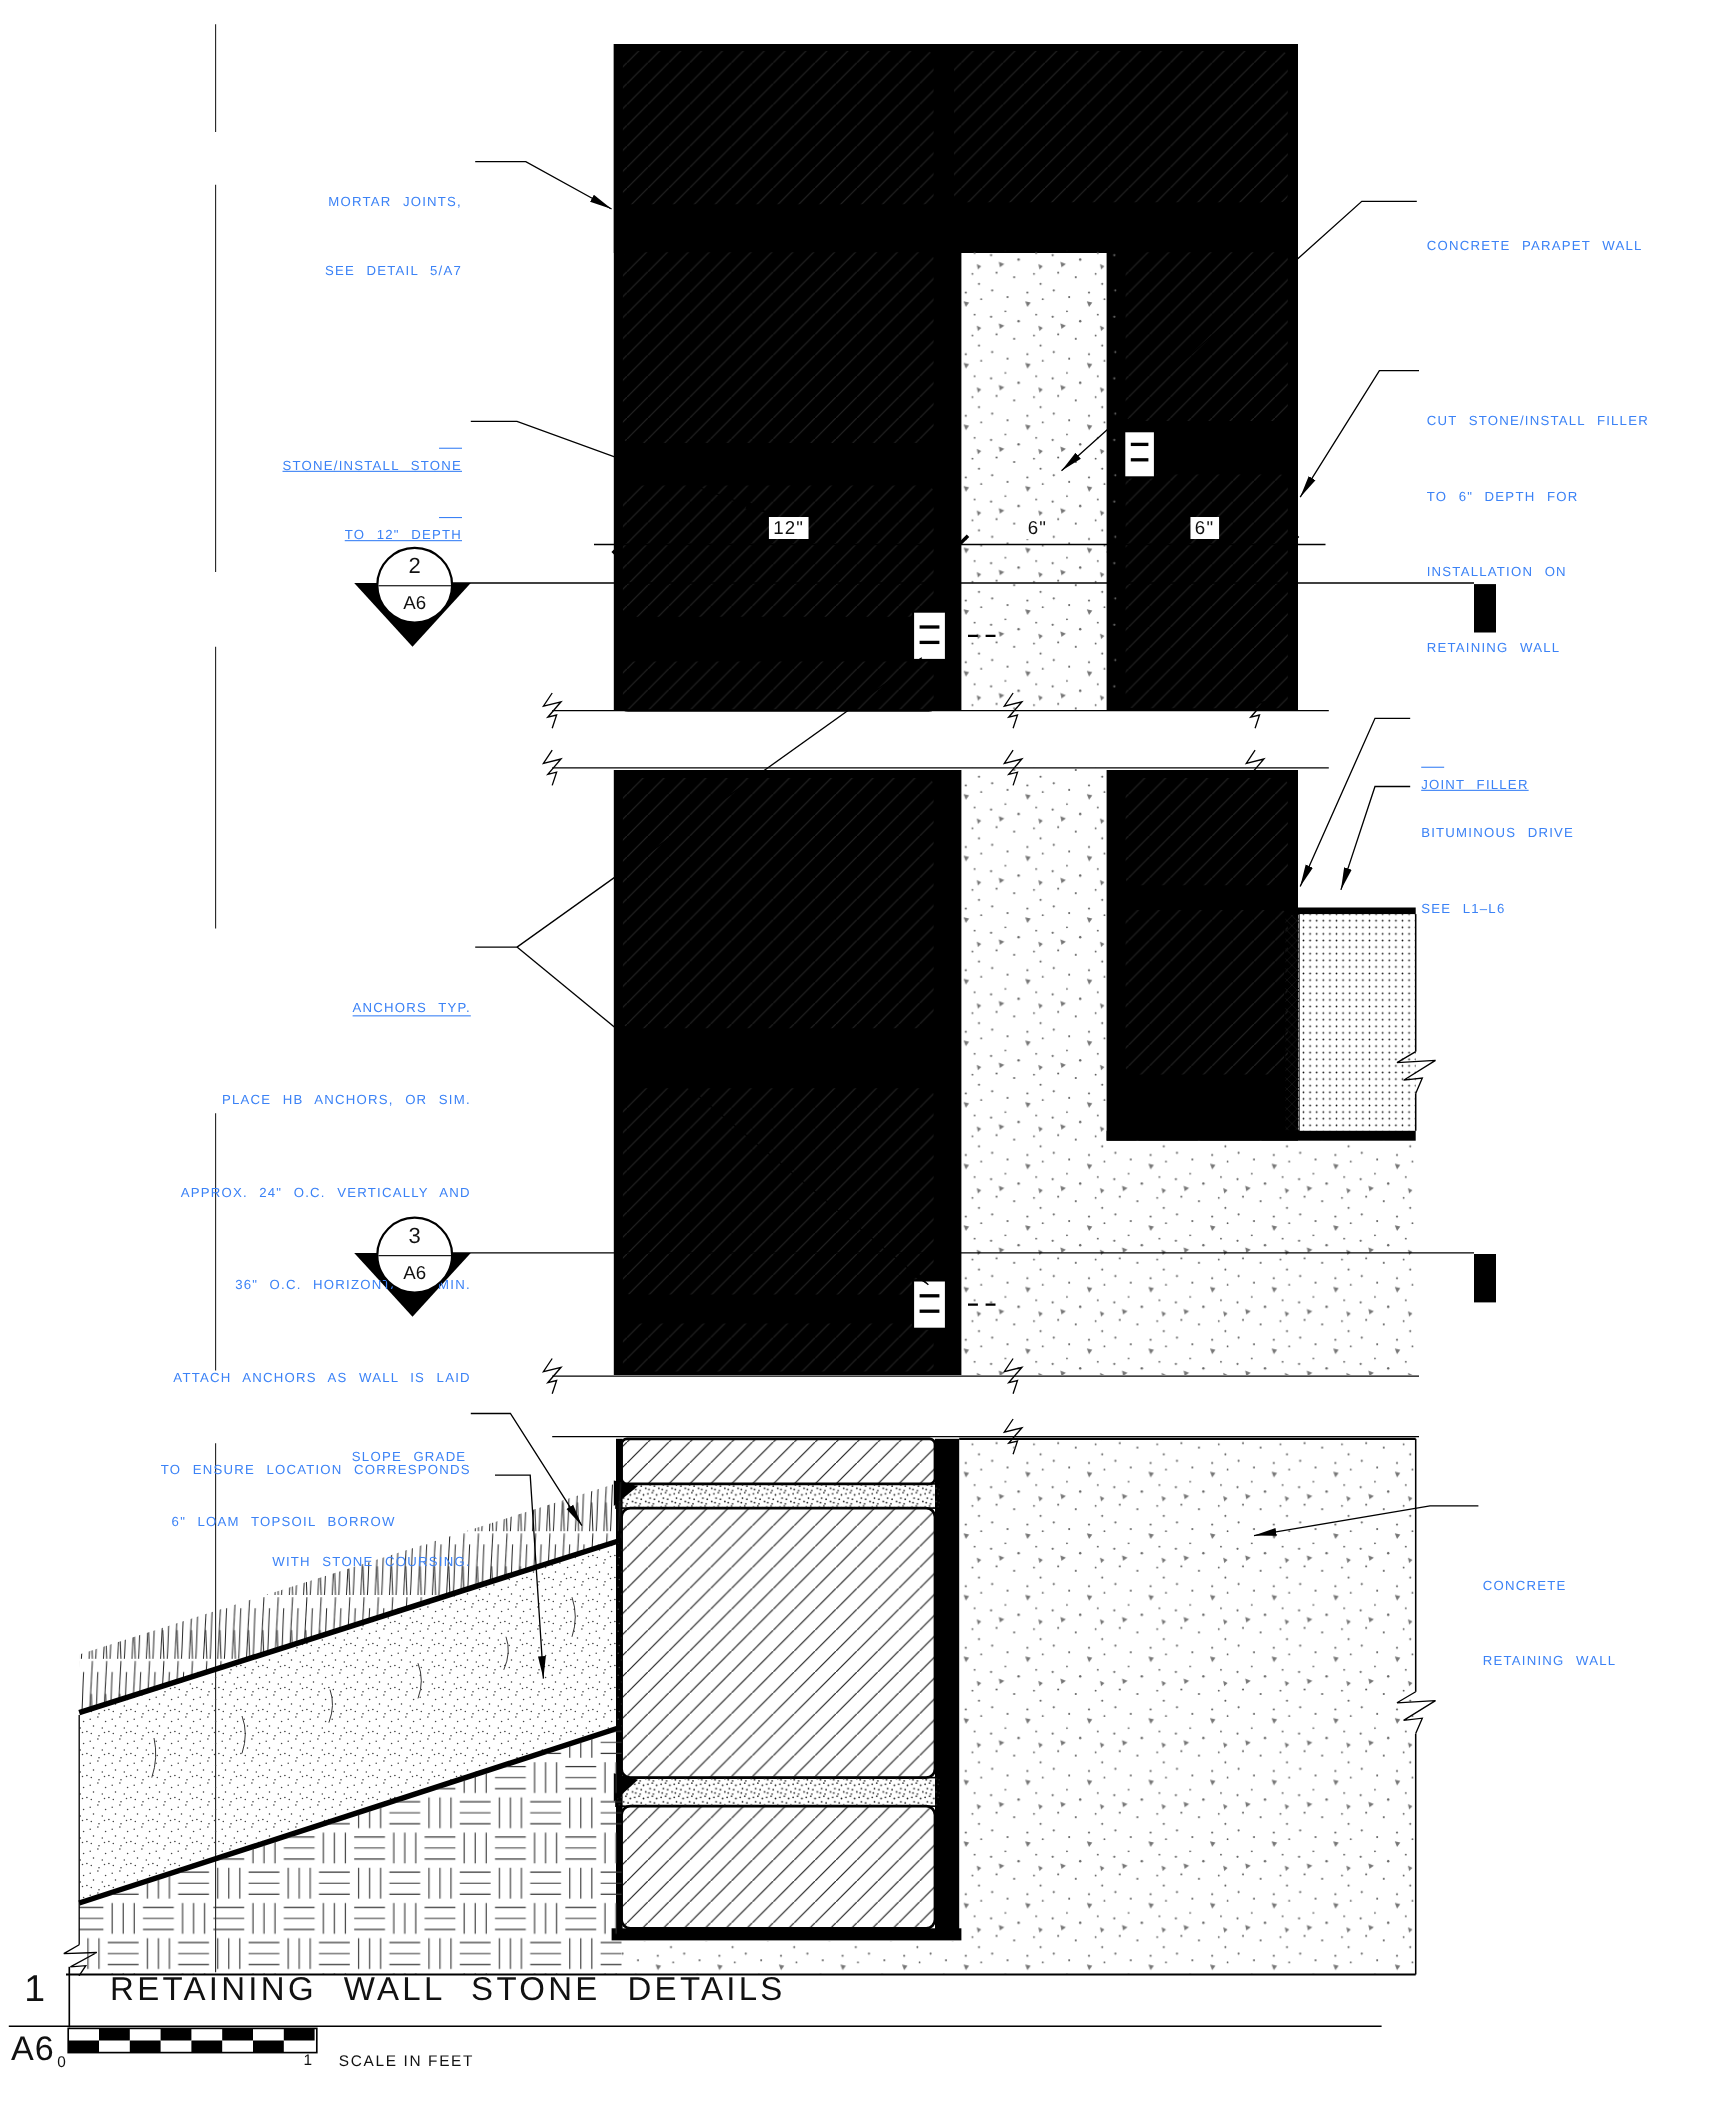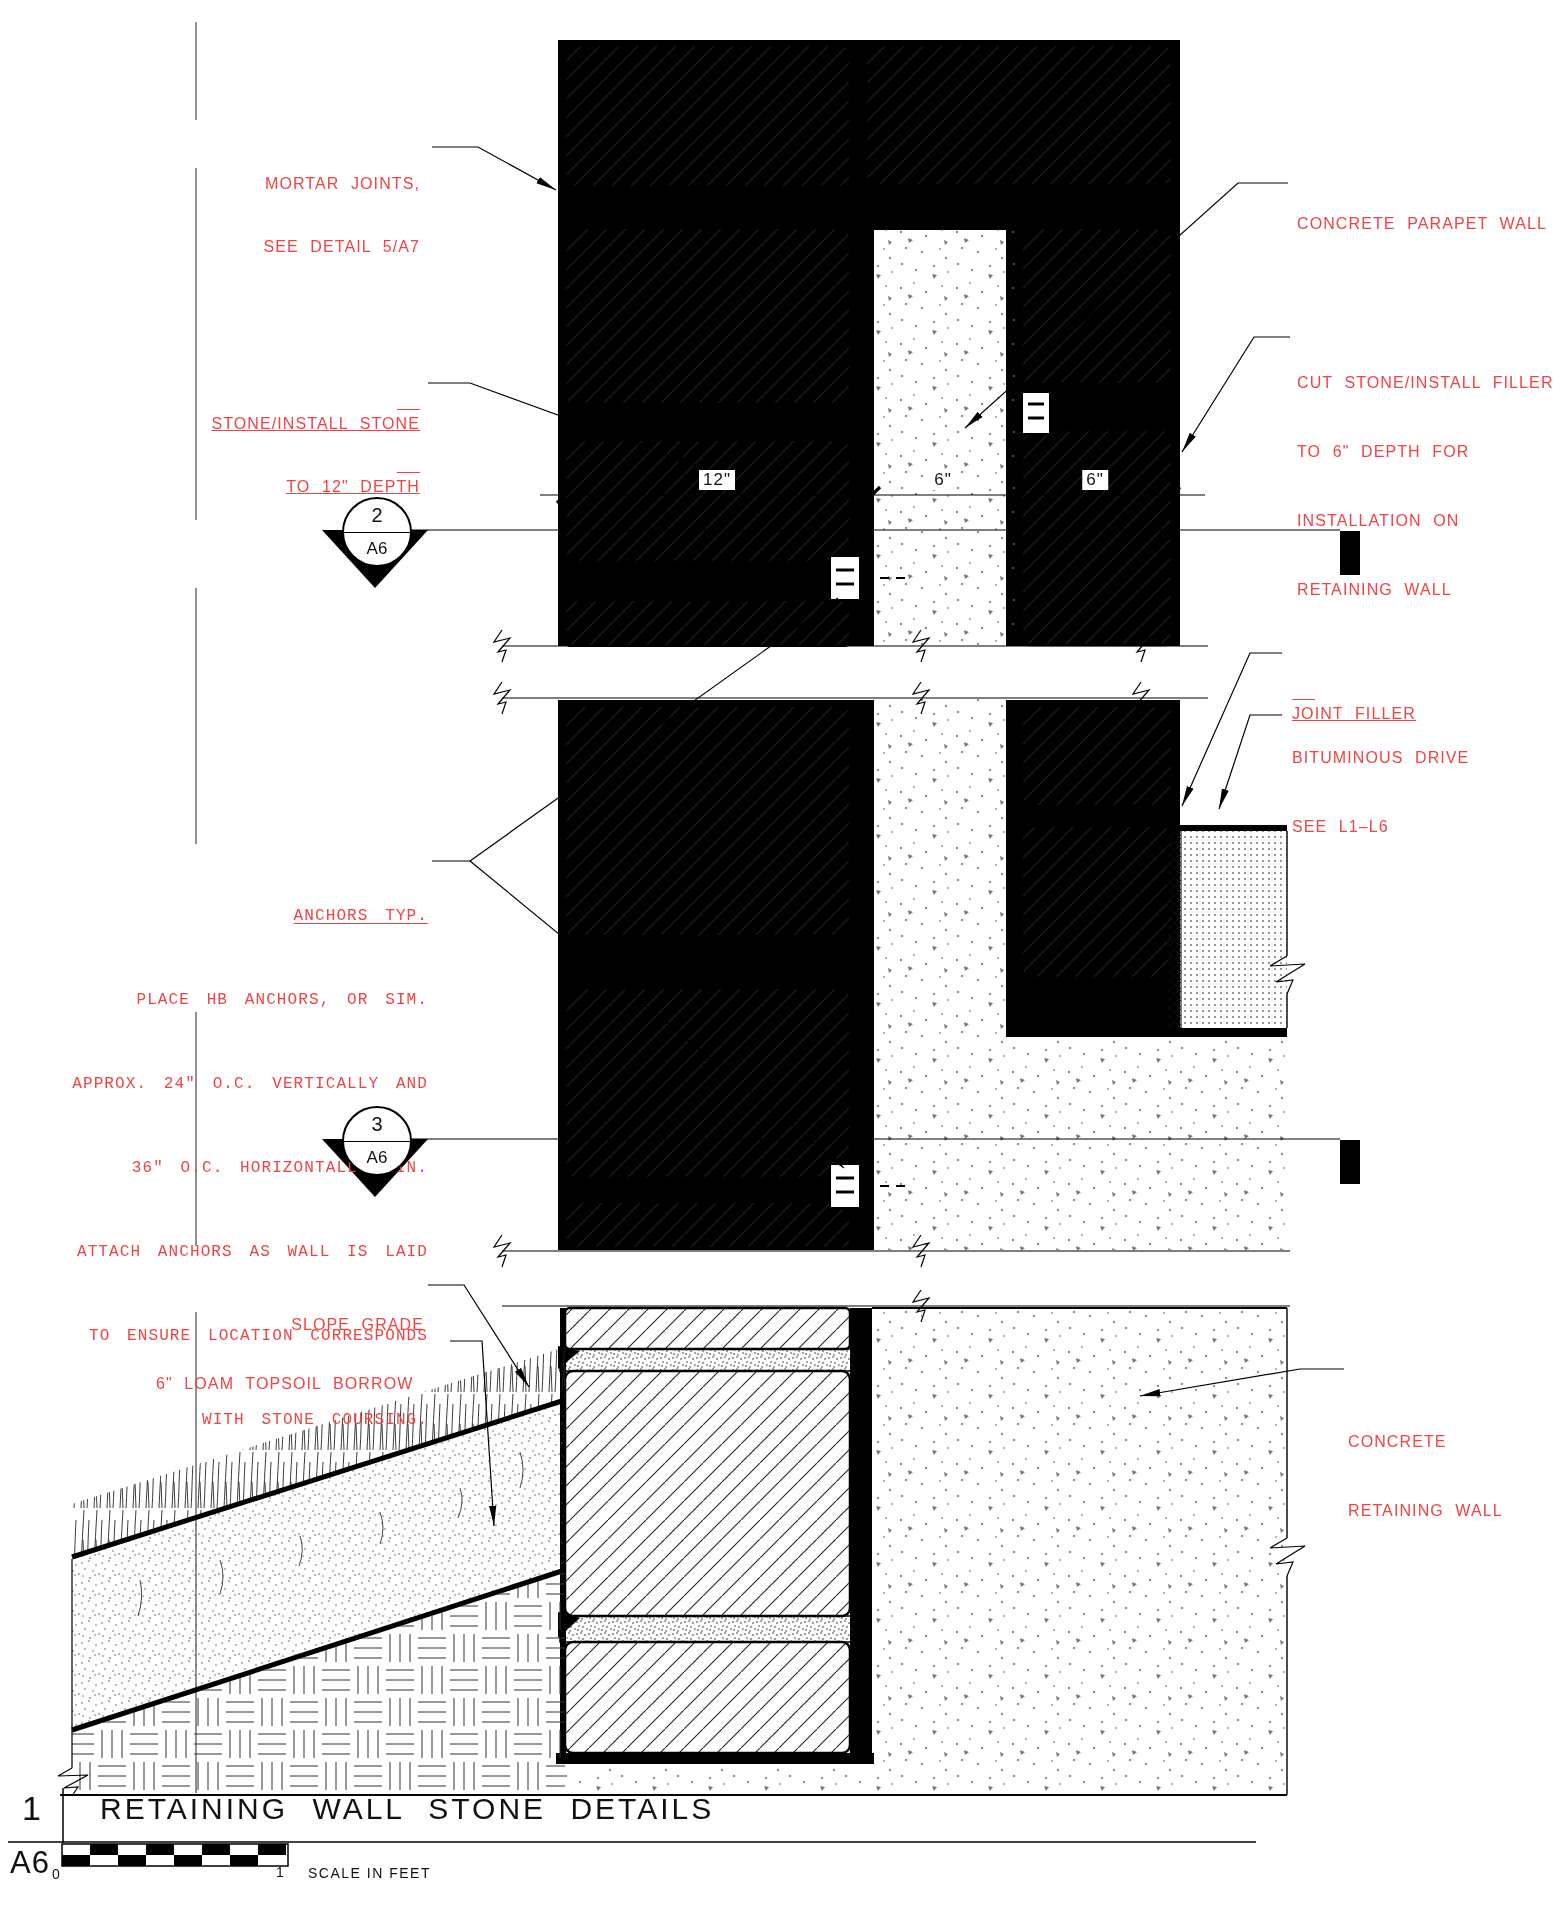--- a/index.html
+++ b/index.html
@@ -1,22 +1,22 @@
 <!DOCTYPE html>
 <html><head>
 <meta charset="utf-8">
 <style>
   html,body{margin:0;padding:0;background:#e8e8e8;}
   .sheet{position:relative;width:1563px;height:1932px;background:#fff;overflow:hidden;
          font-family:"Liberation Sans",sans-serif;color:#111;}
   svg.draw{position:absolute;left:0;top:0;}
-  .lbl{position:absolute;font-size:16px;line-height:21px;letter-spacing:1.1px;word-spacing:6px;
-       white-space:pre;color:#ef4444;}
+  .lbl{position:absolute;font-size:12px;line-height:21px;letter-spacing:1.1px;word-spacing:6px;
+       white-space:pre;color:#3b82f6;}
   .r{text-align:right;}
-  .anch{line-height:28px;font-family:Liberation Mono, monospace;}
+  .anch{line-height:28px;}
   .anch .tt{text-decoration:underline;text-underline-offset:3px;}
   .dim{position:absolute;transform:translateX(-50%);background:#fff;padding:0 4px;
        font-size:17px;letter-spacing:1px;color:#111;}
   .callout{position:absolute;width:66px;height:66px;border:2px solid #000;border-radius:50%;
            background:#fff;display:flex;flex-direction:column;align-items:center;z-index:5;}
   .callout .num{flex:1;display:flex;align-items:center;justify-content:center;width:100%;
                 border-bottom:1.6px solid #000;font-size:20px;}
   .callout .sht{flex:1;display:flex;align-items:center;justify-content:center;width:100%;font-size:17px;}
   .tbnum{position:absolute;font-size:34px;letter-spacing:1px;}
   .tbtitle{position:absolute;font-size:30px;letter-spacing:3px;word-spacing:13px;}

